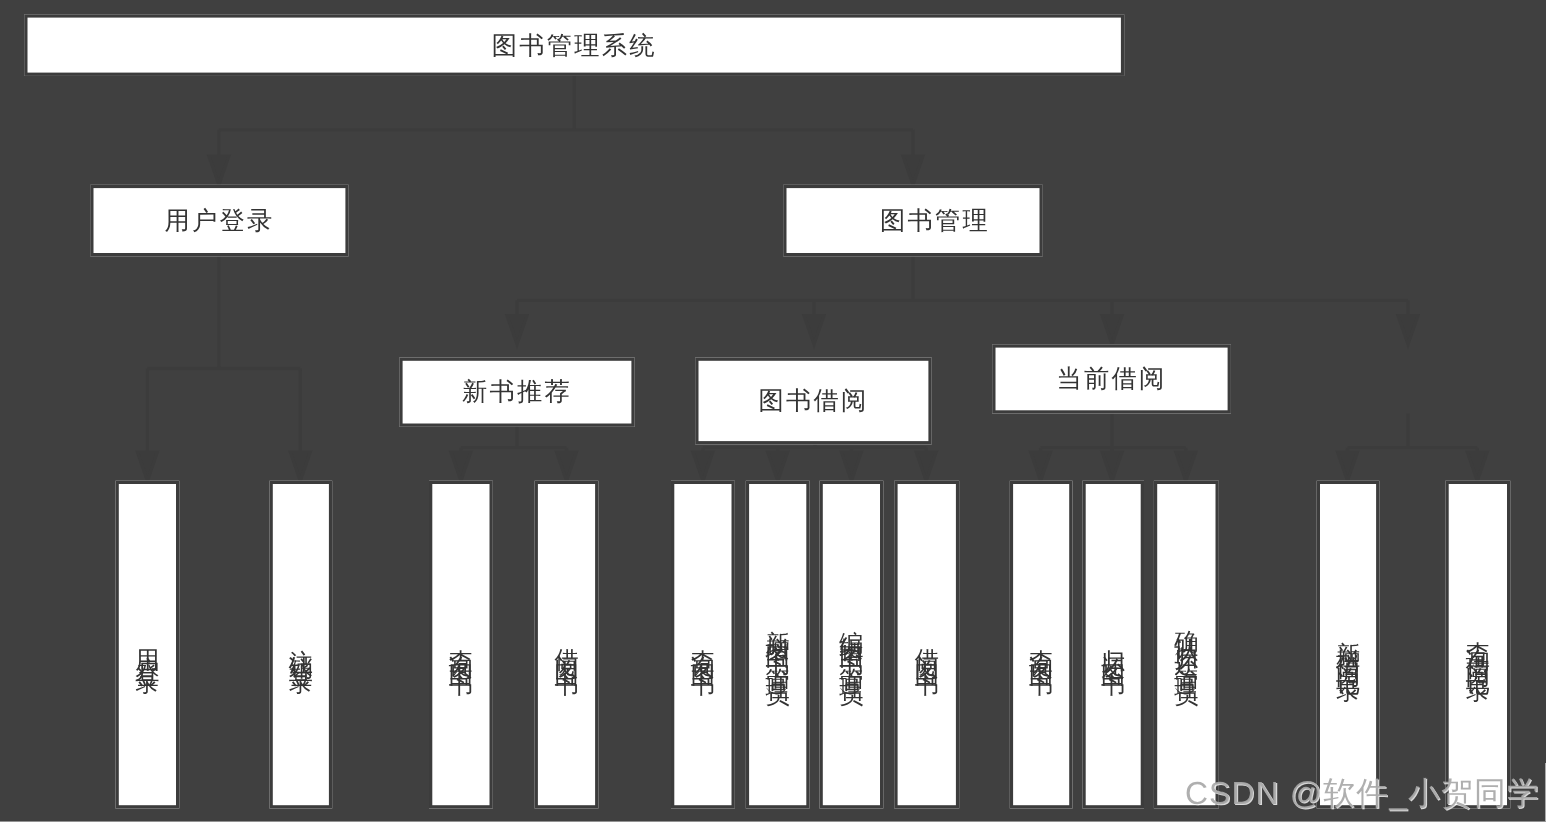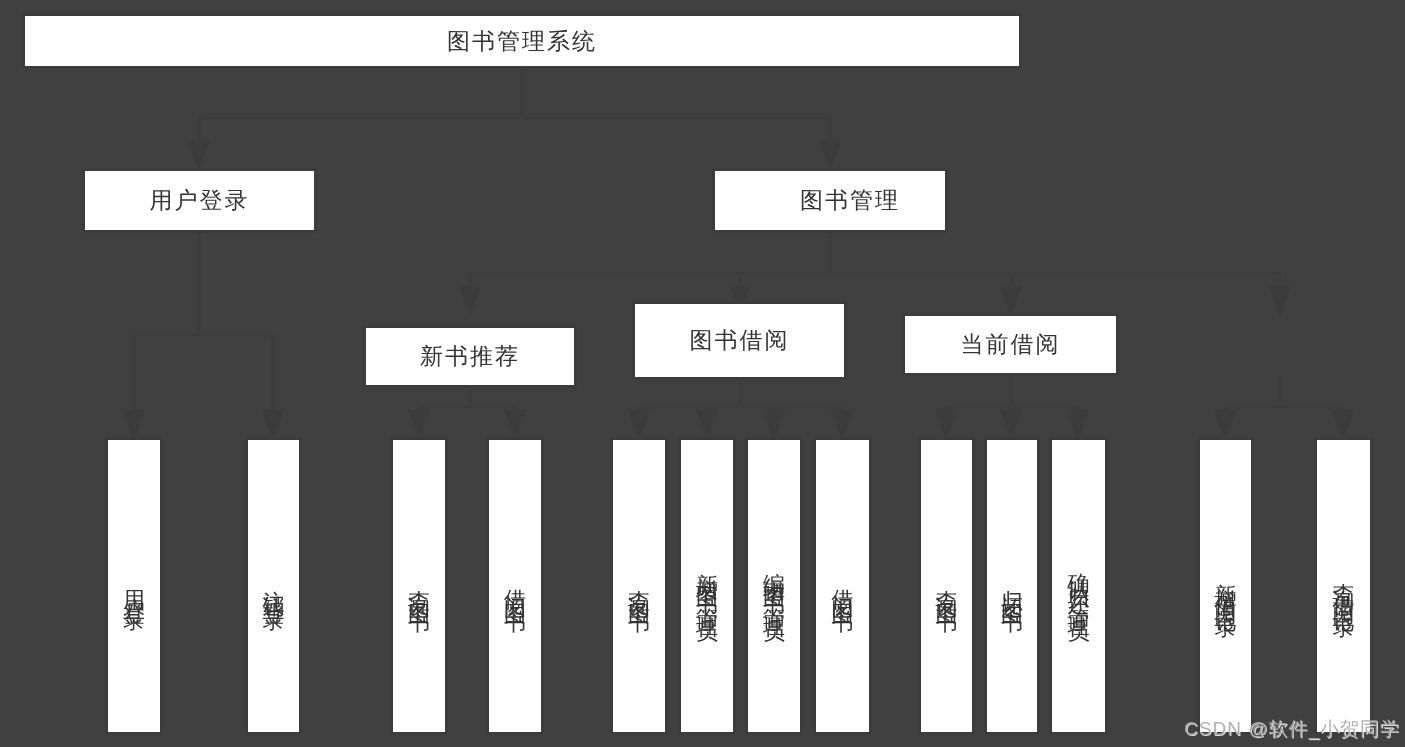--- a/index.html
+++ b/index.html
@@ -38,21 +38,21 @@
     text-orientation: mixed;
     letter-spacing: 7px;
     line-height: 1;
   }
   .watermark {
     position: absolute;
     right: 5px;
     bottom: 5px;
     z-index: 5;
     color: rgba(168,168,168,0.92);
-    font-size: 19px;
+    font-size: 29px;
     letter-spacing: 1px;
     white-space: nowrap;
     text-shadow: 1px 1px 0 rgba(255,255,255,0.8);
   }
 </style>
 </head>
 <body>
 
 <div class="canvas">
 
@@ -106,21 +106,21 @@
   <div class="node node-h" style="left:82px; top:168px; width:235px; height:65px;">
     <span>用户登录</span>
   </div>
   <div class="node node-h" style="left:712px; top:168px; width:236px; height:65px;padding-left:40px;">
     <span>图书管理</span>
   </div>
 
   <div class="node node-h" style="left:363px; top:313px; width:214px; height:63px;margin-top:12px;">
     <span>新书推荐</span>
   </div>
-  <div class="node node-h" style="left:632px; top:301px; width:215px; height:79px;">
+  <div class="node node-h" style="left:632px; top:325px; width:215px; height:79px;">
     <span>图书借阅</span>
   </div>
   <div class="node node-h" style="left:902px; top:313px; width:217px; height:63px;text-align:right;">
     <span>当前借阅</span>
   </div>
 
   <div class="node node-v" style="left:105px; top:437px; width:58px; height:298px;">
     <span class="vtext">用户登录</span>
   </div>
   <div class="node node-v" style="left:245px; top:437px; width:57px; height:298px;">

